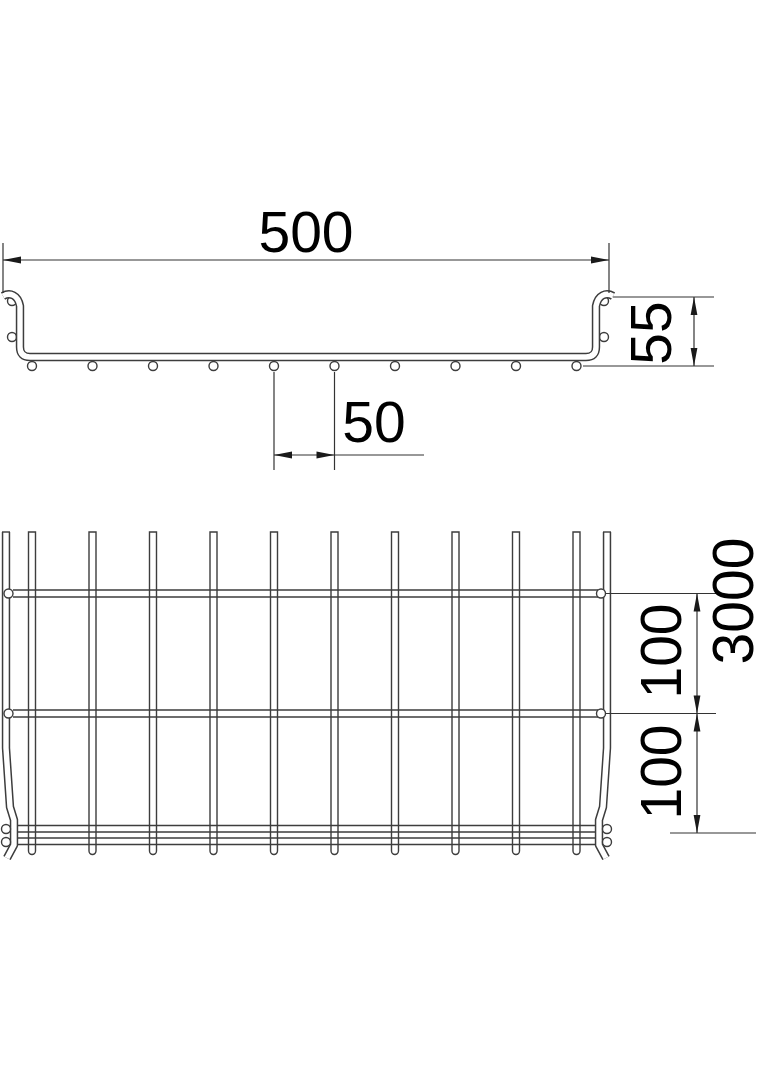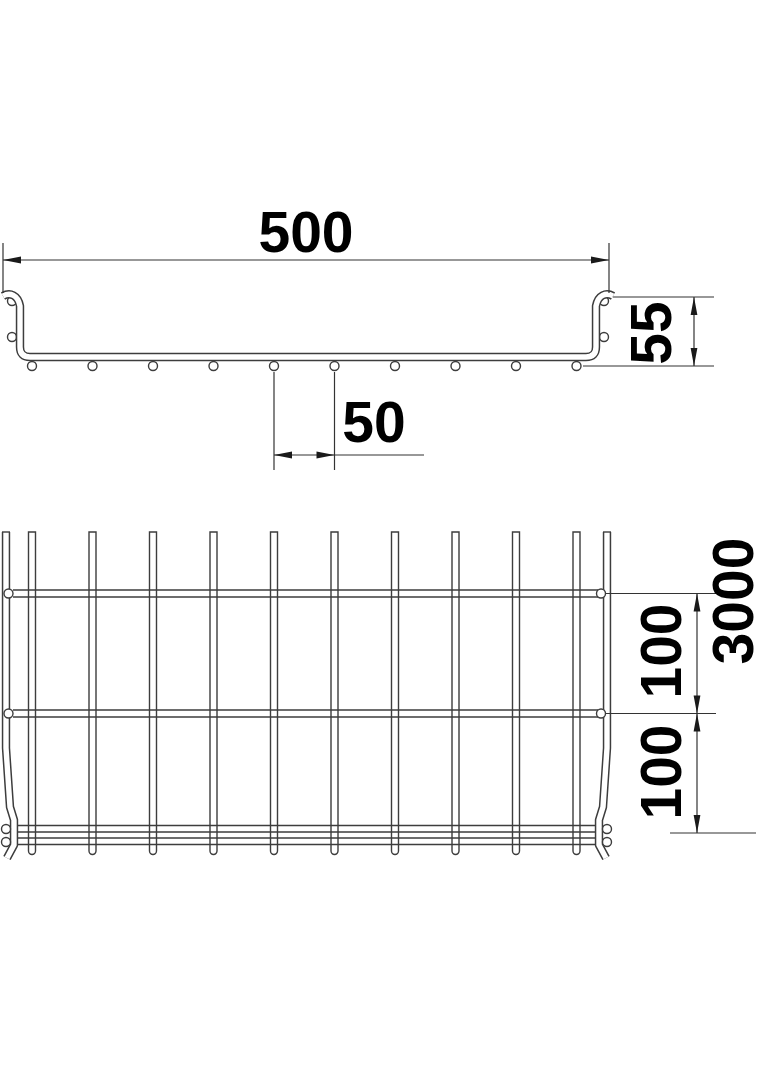--- a/index.html
+++ b/index.html
@@ -1,20 +1,19 @@
 <!DOCTYPE html>
 <html><head>
 <meta charset="utf-8">
 <style>
   html,body { margin:0; padding:0; }
   .canvas {
     position:relative; width:756px; height:1066px;
     background:#ffffff; overflow:hidden;
     font-family:"Liberation Sans", sans-serif;
-    font-weight:bold;
   }
   svg { display:block; }
   .tube-outer { fill:none; stroke:#3d3d3d; stroke-width:8.4; stroke-linecap:butt; stroke-linejoin:round; }
   .tube-inner { fill:none; stroke:#ffffff; stroke-width:5.4; stroke-linecap:butt; stroke-linejoin:round; }
   .wire-line  { fill:none; stroke:#3d3d3d; stroke-width:1.4; }
   .wire-circle{ fill:#ffffff; stroke:#3d3d3d; stroke-width:1.4; }
   .dim-line   { fill:none; stroke:#333333; stroke-width:1.2; }
   .dim-arrow  { fill:#1a1a1a; stroke:none; }
   .dim-text   { font-family:"Liberation Sans", sans-serif; font-size:57px; fill:#000000; }
 </style>

